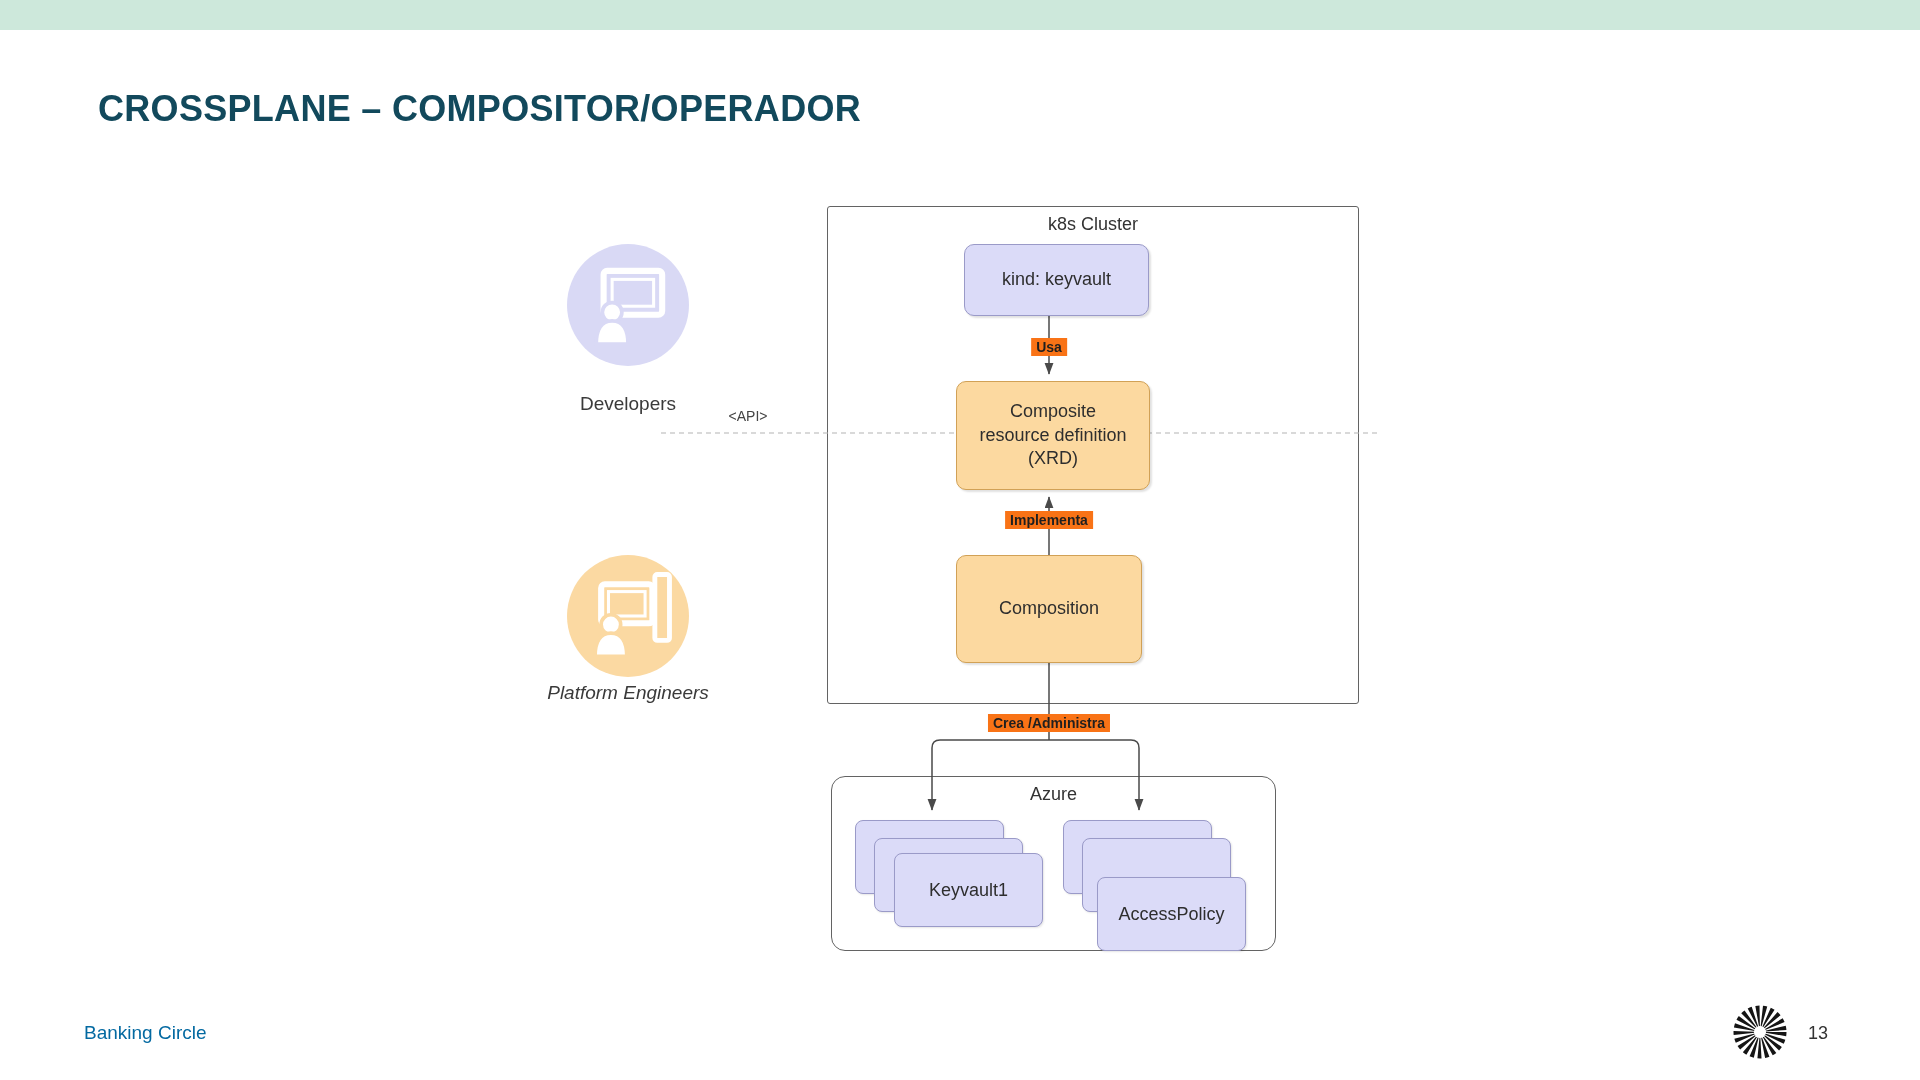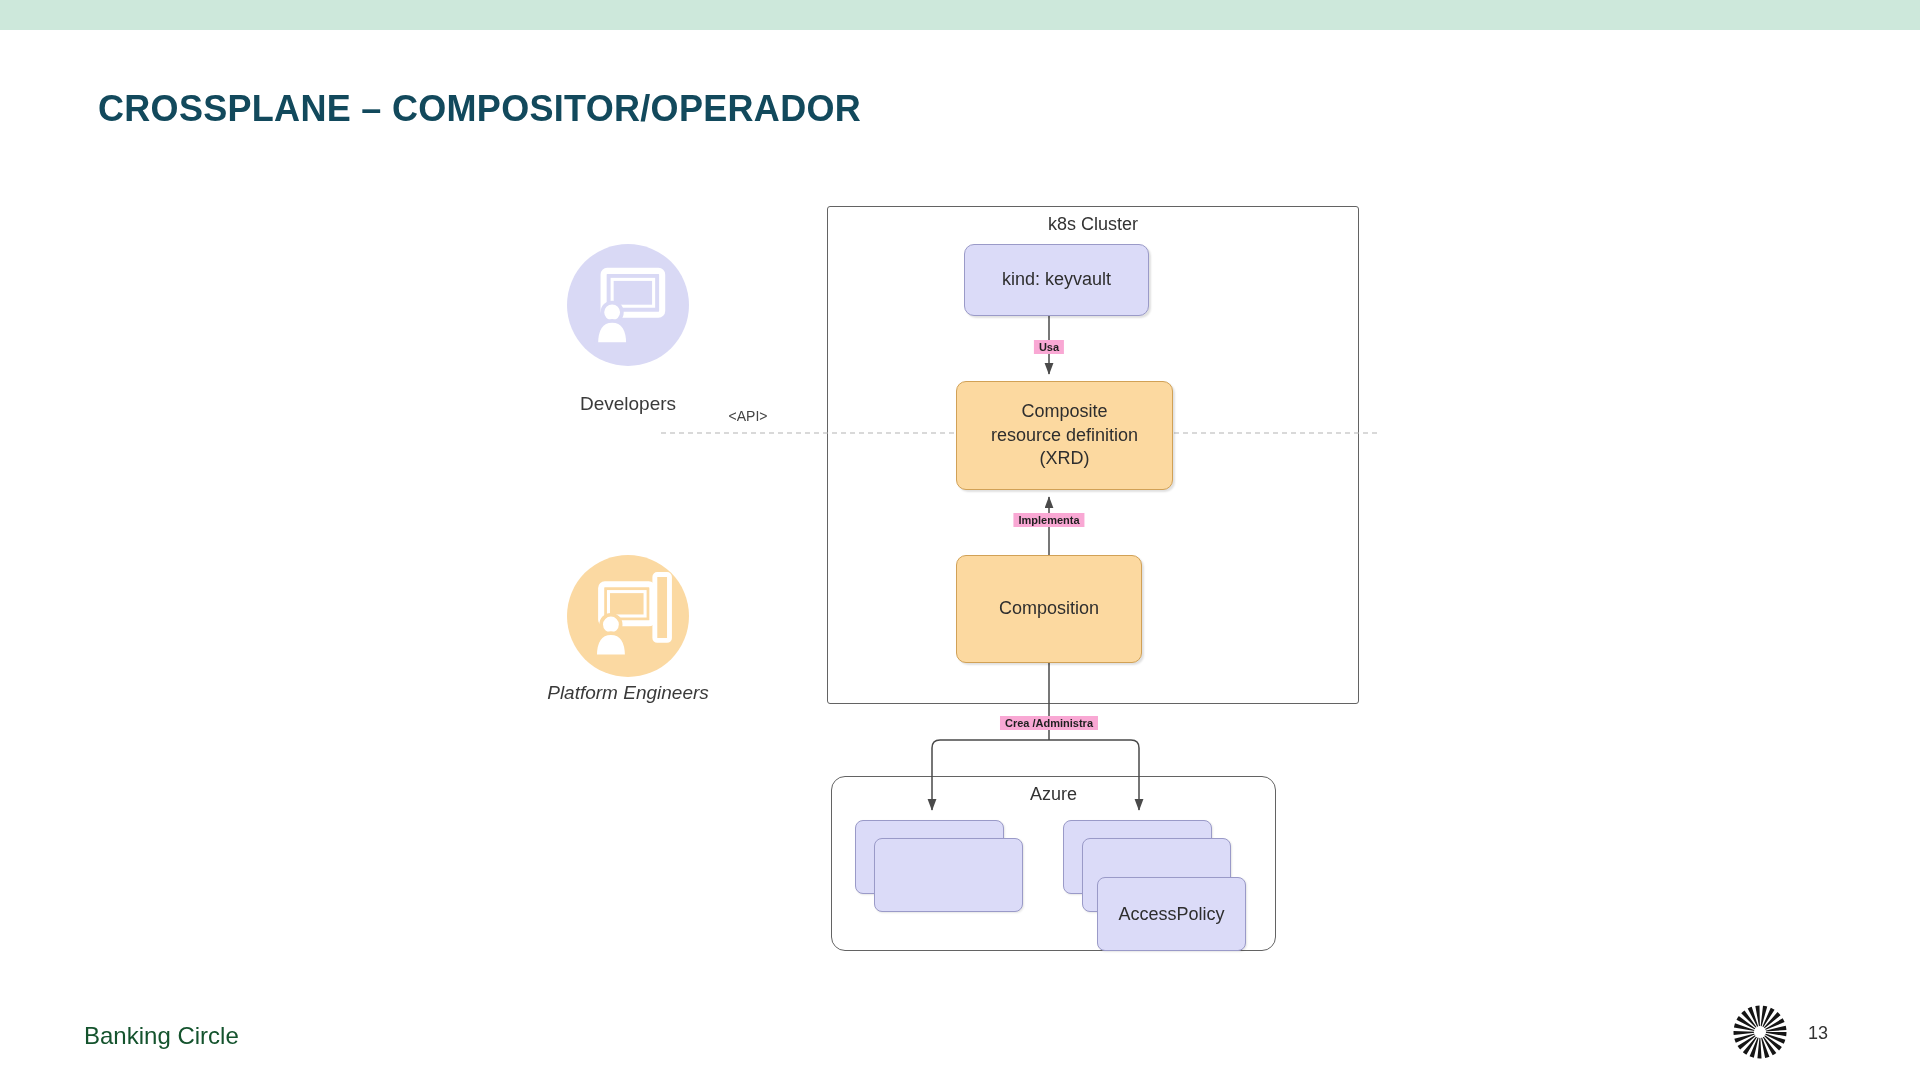--- a/index.html
+++ b/index.html
@@ -47,28 +47,28 @@
   .node {
     position: absolute; z-index: 3;
     display: flex; flex-direction: column; align-items: center; justify-content: center;
     text-align: center; border-radius: 10px;
     font-size: 18px; color: #2e2e2e; line-height: 1.3;
     box-shadow: 2px 2px 2px rgba(0,0,0,0.12);
   }
   .node.lavender { background: var(--node-lavender, #dbdbf8); border: 1px solid var(--node-lavender-border, #9a9ac8); }
   .node.orange   { background: var(--node-orange, #fcd9a0);  border: 1px solid var(--node-orange-border, #d1a156); }
   #node-kind        { left: 956px; top: 244px; width: 185px; height: 72px; margin-left: 8px; }
-  #node-xrd         { left: 956px; top: 381px; width: 217px; height: 109px; }
+  #node-xrd         { left: 956px; top: 381px; width: 194px; height: 109px; }
   #node-composition { left: 956px; top: 555px; width: 186px; height: 108px; }
   .node-line { display: block; }
 
   .edge-label {
     position: absolute; z-index: 4; transform: translate(-50%, -50%);
-    background: #f9a8d4; padding: 1px 5px;
-    font-size: 11px; font-weight: bold; color: #1f1f1f; white-space: nowrap;
+    background: #f97316; padding: 1px 5px;
+    font-size: 14px; font-weight: bold; color: #1f1f1f; white-space: nowrap;
   }
   #edge-usa        { left: 1049px; top: 347px; }
   #edge-implementa { left: 1049px; top: 520px; }
   #edge-crea       { left: 1049px; top: 723px; }
 
   .card {
     position: absolute; z-index: 3;
     width: 149px; height: 74px; border-radius: 8px;
     background: var(--node-lavender, #dbdbf8);
     border: 1px solid var(--node-lavender-border, #9a9ac8);
@@ -91,21 +91,21 @@
     font-size: 19px; color: #3a3a3a; white-space: nowrap;
   }
   #dev-label { left: 628px; top: 371px; margin-top: 22px; }
   #pe-label  { left: 628px; top: 682px; font-style: italic; }
 
   #api-label {
     position: absolute; left: 748px; top: 416px; transform: translate(-50%, -50%);
     font-size: 14px; color: #444; z-index: 2; white-space: nowrap;
   }
 
-  .footer-company { position: absolute; left: 84px; top: 1022px; font-size: 24px; color: #14532d; }
+  .footer-company { position: absolute; left: 84px; top: 1022px; font-size: 19px; color: #0369a1; }
   .logo           { position: absolute; left: 1732px; top: 1004px; z-index: 1; }
   .page-number    { position: absolute; left: 1808px; top: 1023px; font-size: 18px; color: #333; }
 </style>
 </head>
 <body>
 
 <div class="slide">
 
   <div class="topbar"></div>
 
@@ -154,20 +154,23 @@
   <div class="node orange" id="node-composition">
     <span class="node-line">Composition</span>
   </div>
 
   <div class="edge-label" id="edge-usa">Usa</div>
   <div class="edge-label" id="edge-implementa">Implementa</div>
   <div class="edge-label" id="edge-crea">Crea /Administra</div>
 
   <div class="card" id="kv-back"></div>
   <div class="card" id="kv-mid"></div>
+  <div class="card" id="kv-front">
+    <span>Keyvault1</span>
+  </div>
 
   <div class="card" id="ap-back"></div>
   <div class="card" id="ap-mid"></div>
   <div class="card" id="ap-front">
     <span>AccessPolicy</span>
   </div>
 
   <div class="actor" id="dev-icon">
     <svg width="122" height="122" viewBox="0 0 100 100">
       <circle cx="50" cy="50" r="50" fill="#d9d9f5"></circle>

